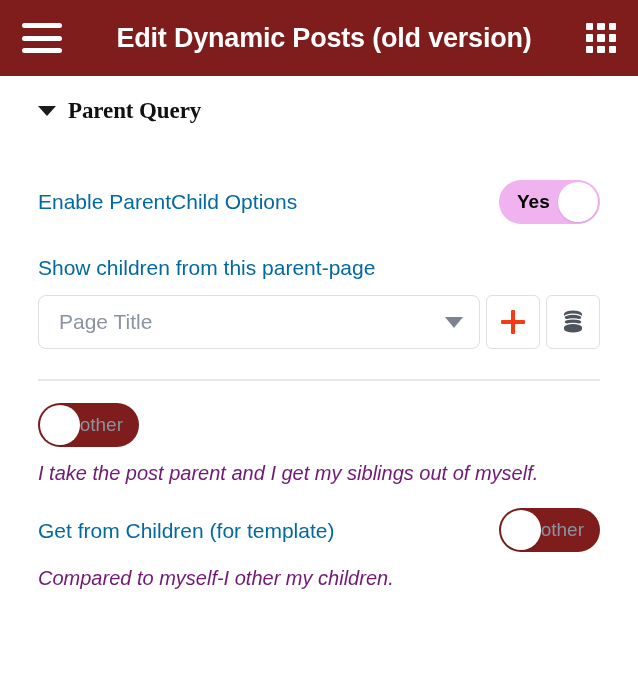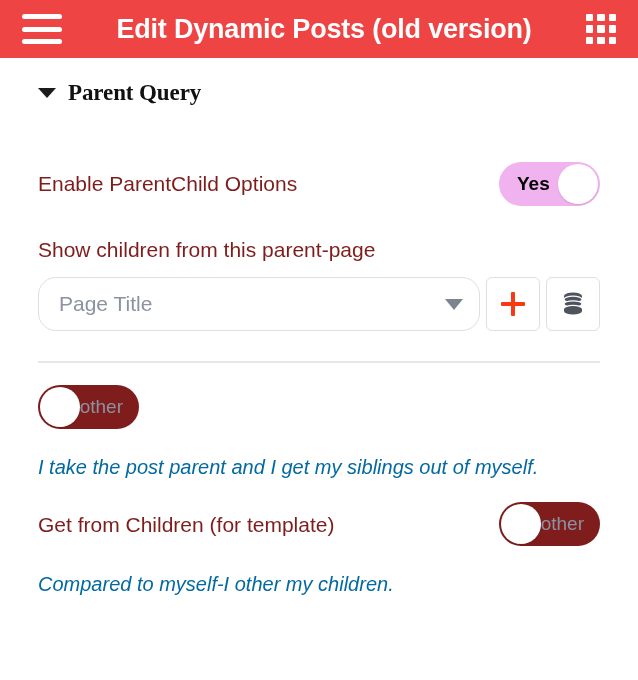--- a/index.html
+++ b/index.html
@@ -9,22 +9,22 @@
   body {
     width: 638px;
     height: 680px;
     background: #ffffff;
     font-family: "Liberation Sans", sans-serif;
     overflow: hidden;
   }
 
   
   .appbar {
-    height: 58px;
-    background: #ef4444;
+    height: 76px;
+    background: #7f1d1d;
     display: flex;
     align-items: center;
     padding: 0 22px;
     box-sizing: border-box;
   }
   .hamburger {
     width: 40px;
     height: 30px;
     display: flex;
     flex-direction: column;
@@ -95,21 +95,21 @@
 
   
   .field-row {
     display: flex;
     align-items: center;
     justify-content: space-between;
     gap: 14px;
   }
   .field-label {
     font-size: 21px;
-    color: #7f1d1d;
+    color: #0369a1;
     line-height: 1.3;
   }
   .field-label.wrap {
     max-width: 300px;
   }
 
   
   .toggle {
     flex: 0 0 auto;
     width: 101px;
@@ -156,21 +156,21 @@
   .select-row {
     display: flex;
     align-items: stretch;
     gap: 6px;
     margin-top: 14px;
   }
   .select-box {
     flex: 1 1 auto;
     height: 54px;
     border: 1px solid #dcdfe3;
-    border-radius: 18px;
+    border-radius: 8px;
     background: #ffffff;
     display: flex;
     align-items: center;
     padding: 0 16px 0 20px;
     box-sizing: border-box;
     cursor: pointer;
   }
   .select-value {
     flex: 1 1 auto;
     font-size: 21px;
@@ -223,22 +223,22 @@
   .divider {
     height: 2px;
     background: #e6e7e9;
     margin: 30px 0 0 0;
     border: 0;
   }
 
   .hint {
     font-size: 20px;
     font-style: italic;
-    color: #0369a1;
-    margin-top: 26px;
+    color: #701a75;
+    margin-top: 14px;
     line-height: 1.25;
   }
 
   .spacer-lg { height: 56px; }
   .spacer-md { height: 30px; }
   .spacer-sm { height: 22px; }
 </style>
 </head>
 <body>
 

